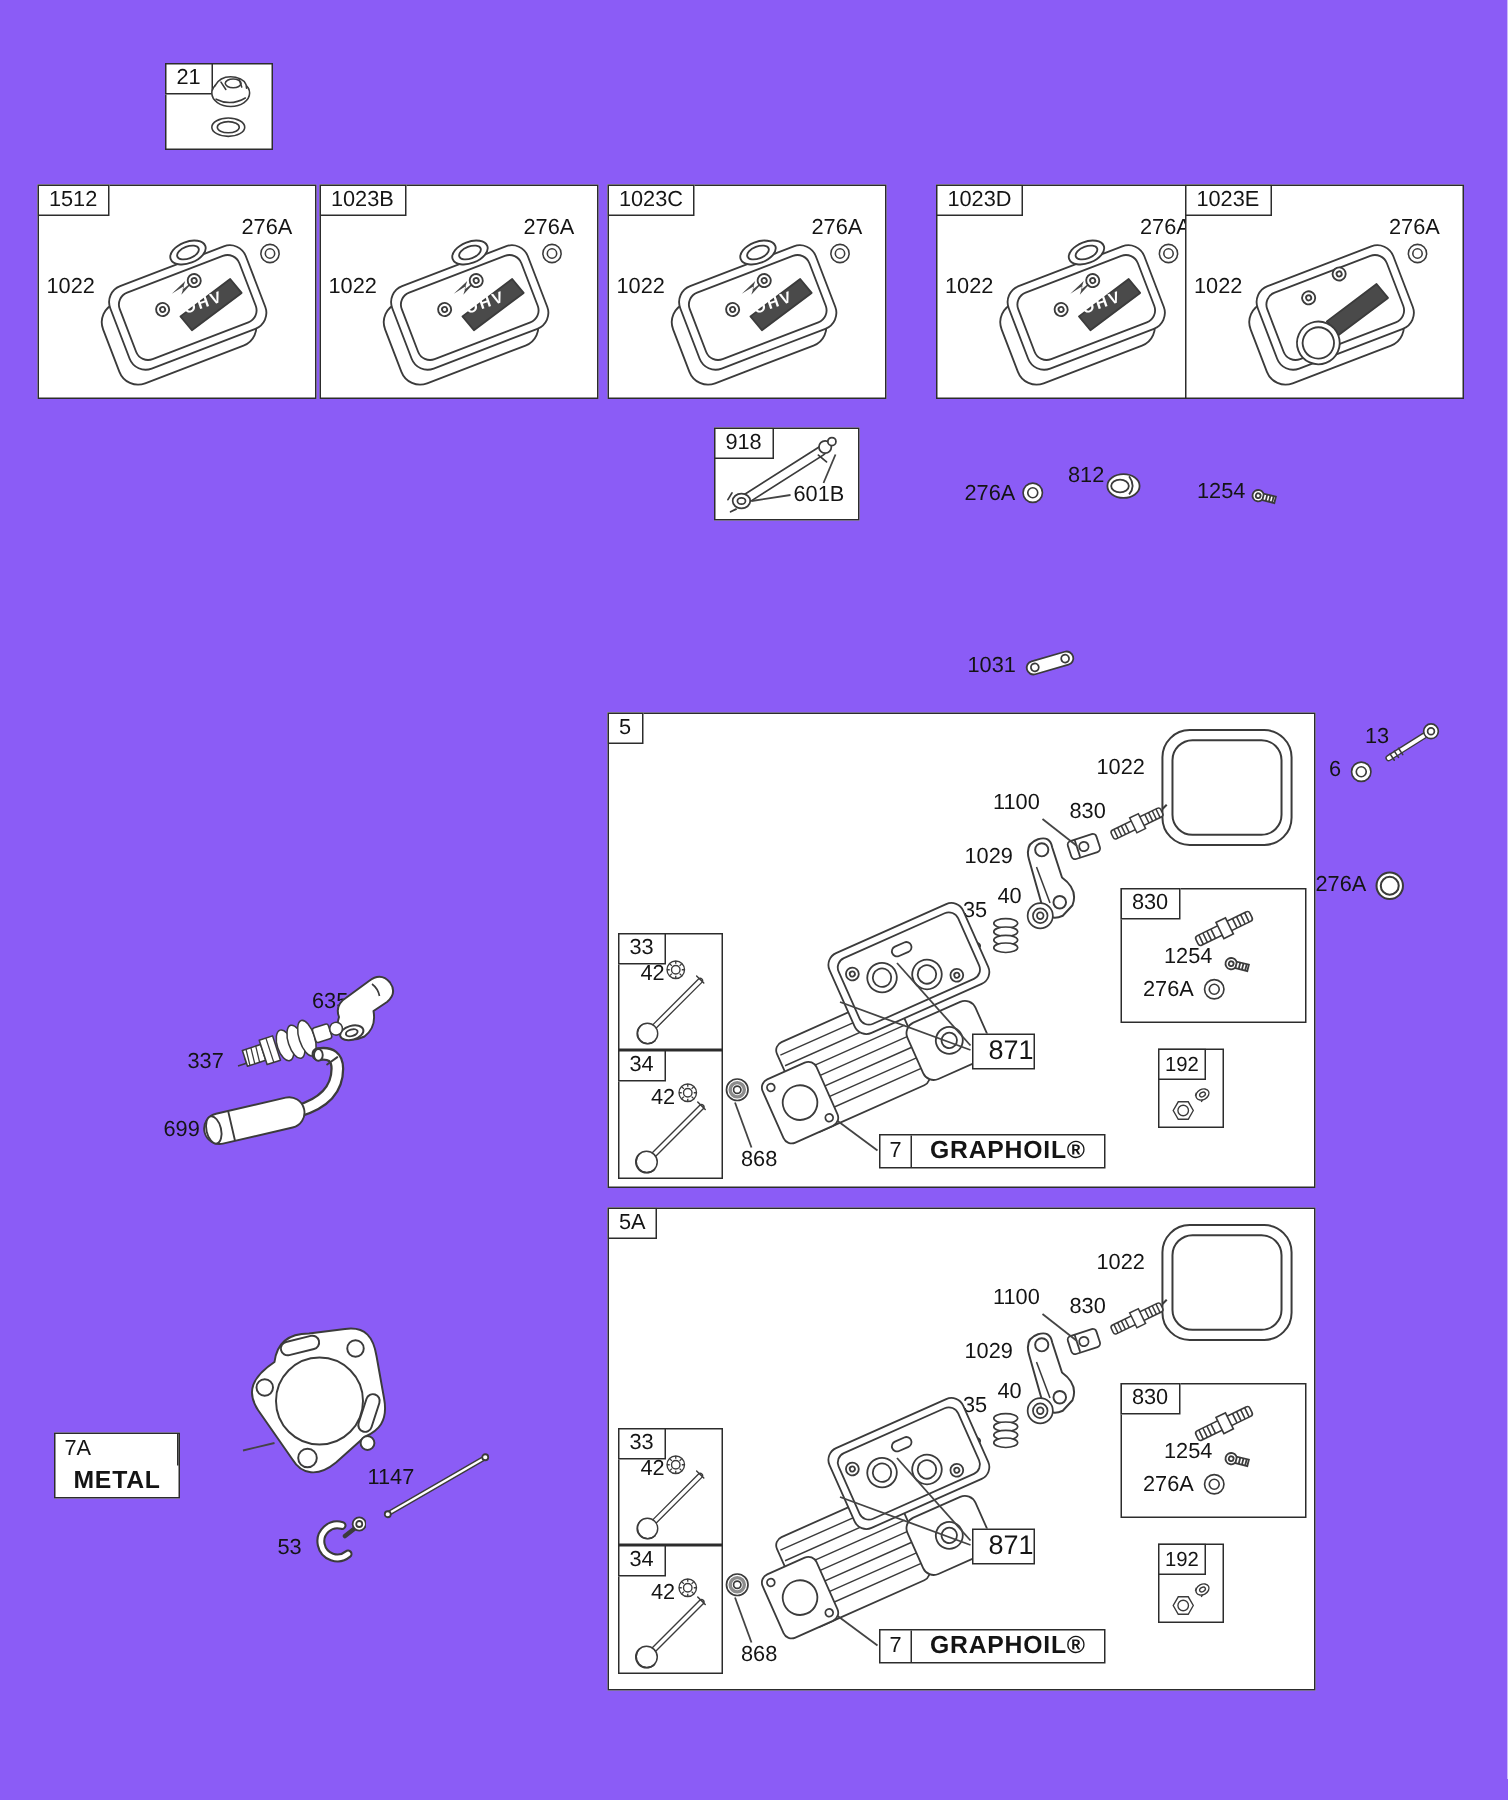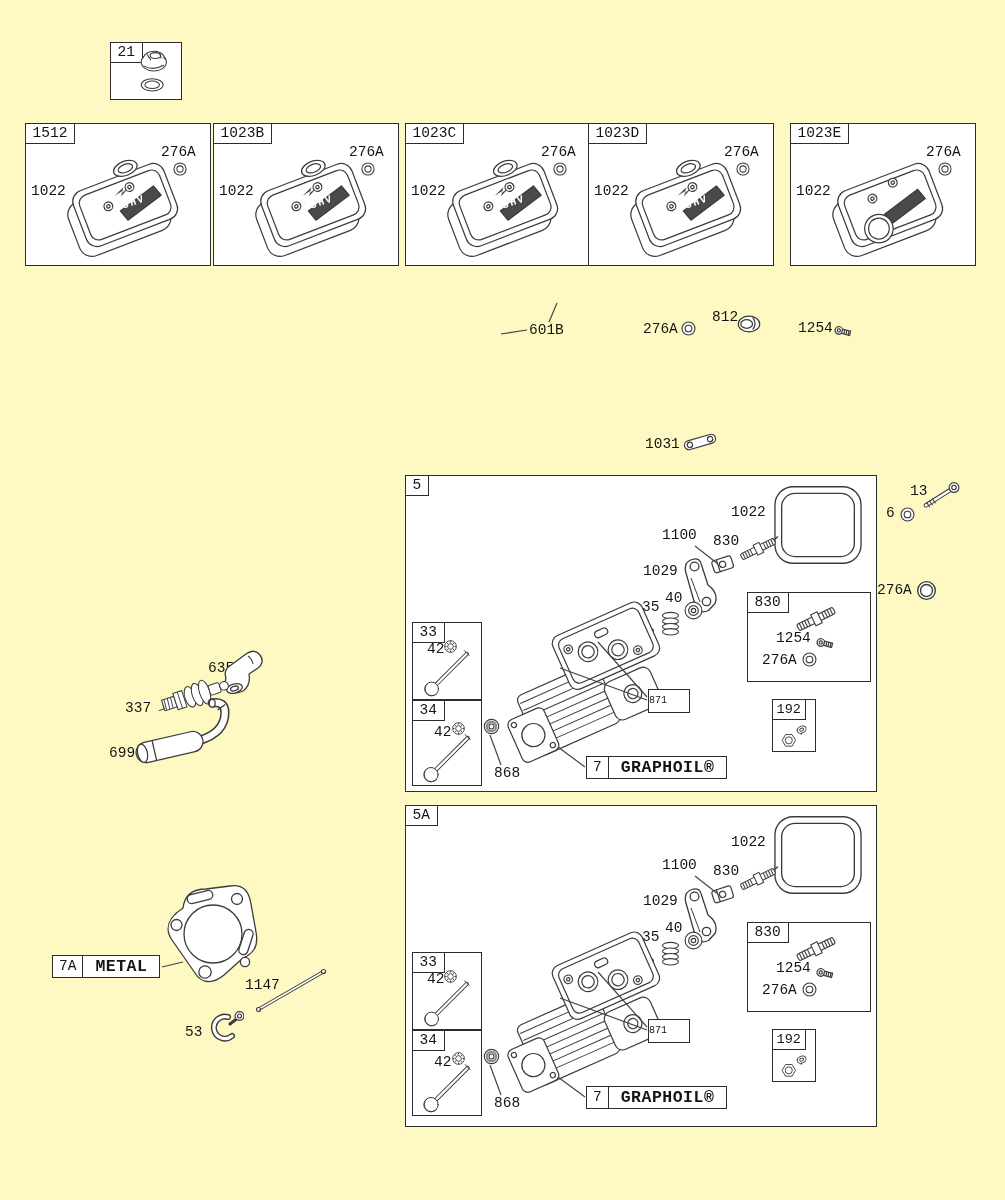--- a/index.html
+++ b/index.html
@@ -1,24 +1,24 @@
 <!DOCTYPE html>
 <html><head>
 <meta charset="utf-8">
 <style>
   html,body{margin:0;padding:0;background:#fff;}
-  #page{position:relative;width:1005px;height:1200px;background:#fef9c3;overflow:hidden;
-        font-family:Liberation Mono, monospace;color:#141414;}
+  #page{position:relative;width:1005px;height:1200px;background:#8b5cf6;overflow:hidden;
+        font-family:Liberation Sans, sans-serif;color:#141414;}
   .gbox{position:absolute;border:1.4px solid #2c2c2c;background:#fff;}
   .cl{position:absolute;top:-1.4px;left:-1.4px;background:#fff;border:1.4px solid #2c2c2c;
       padding:0 7px;font-size:14.5px;line-height:19px;white-space:nowrap;}
   .lbl{position:absolute;font-size:14.5px;line-height:15px;white-space:nowrap;}
   .pic{position:absolute;}
-  .refbox{position:absolute;border:1.4px solid #2c2c2c;background:#fff;text-align:left;
-      font-size:10px;line-height:21px;}
+  .refbox{position:absolute;border:1.4px solid #2c2c2c;background:#fff;text-align:right;
+      font-size:18px;line-height:21px;}
   .tag{position:absolute;display:flex;align-items:stretch;border:1.4px solid #2c2c2c;background:#fff;}
   .tag .ref{padding:0 6px;font-size:14.5px;line-height:21px;border-right:1.4px solid #2c2c2c;}
   .tag .nm{padding:0 12px;font-weight:bold;font-size:16.5px;line-height:21px;letter-spacing:.5px;}
   .ohv{position:absolute;font-weight:bold;font-size:10.5px;letter-spacing:1.5px;color:#fff;
       transform:rotate(-19deg);}
   .leaders{position:absolute;left:0;top:0;z-index:40;pointer-events:none;}
 </style>
 </head>
 <body>
 
@@ -348,21 +348,21 @@
     <div class="lbl" style="left:135px;top:21px;">276A</div>
     <svg class="pic" style="left:146px;top:37px;width:16px;height:16px;">
         <use href="#s-washer"></use>
       </svg>
     <div class="lbl" style="left:5px;top:60px;">1022</div>
     <svg class="pic" style="left:28px;top:26px;width:128px;height:112px;">
         <use href="#s-cover"></use>
       </svg>
     <span class="ohv" style="left:96px;top:72px;">OHV</span>
   </div>
-  <div class="gbox" style="left:588px;top:123px;width:184px;height:141px;">
+  <div class="gbox" style="left:624px;top:123px;width:184px;height:141px;">
     <div class="cl">1023D</div>
     <div class="lbl" style="left:135px;top:21px;">276A</div>
     <svg class="pic" style="left:146px;top:37px;width:16px;height:16px;">
         <use href="#s-washer"></use>
       </svg>
     <div class="lbl" style="left:5px;top:60px;">1022</div>
     <svg class="pic" style="left:28px;top:26px;width:128px;height:112px;">
         <use href="#s-cover"></use>
       </svg>
     <span class="ohv" style="left:96px;top:72px;">OHV</span>
@@ -372,20 +372,26 @@
     <div class="lbl" style="left:135px;top:21px;">276A</div>
     <svg class="pic" style="left:146px;top:37px;width:16px;height:16px;">
         <use href="#s-washer"></use>
       </svg>
     <div class="lbl" style="left:5px;top:60px;">1022</div>
     <svg class="pic" style="left:28px;top:26px;width:128px;height:112px;">
         <use href="#s-cover-port"></use>
       </svg>
   </div>
 
+  <div class="gbox" style="left:476px;top:285px;width:95px;height:60px;">
+    <div class="cl">918</div>
+    <svg class="pic" style="left:4px;top:3px;width:86px;height:54px;">
+        <use href="#s-rod"></use>
+      </svg>
+  </div>
   <div class="lbl" style="left:529px;top:323px;">601B</div>
 
   <div class="lbl" style="left:643px;top:322px;">276A</div>
   <svg class="pic" style="left:680px;top:320px;width:17px;height:17px;">
       <use href="#s-washer"></use>
     </svg>
   <div class="lbl" style="left:712px;top:310px;">812</div>
   <svg class="pic" style="left:735px;top:313px;width:28px;height:22px;">
       <use href="#s-oilplug"></use>
     </svg>
@@ -589,21 +595,21 @@
       <div class="cl" style="padding:0 4px;font-size:13.5px;">192</div>
       <svg class="pic" style="left:2px;top:22px;width:38px;height:26px;">
           <use href="#s-nutclip"></use>
         </svg>
     </div>
   </div>
 
   <svg class="pic" style="left:158px;top:880px;width:108px;height:108px;">
       <use href="#s-headgasket"></use>
     </svg>
-  <div class="tag" style="left:52px;top:955px;">
+  <div class="tag" style="left:36px;top:955px;flex-direction:column;">
     <span class="ref">7A</span>
     <span class="nm">METAL</span>
   </div>
   <div class="lbl" style="left:245px;top:978px;">1147</div>
   <svg class="pic" style="left:250px;top:964px;width:80px;height:52px;">
       <use href="#s-pushrod"></use>
     </svg>
   <div class="lbl" style="left:185px;top:1025px;">53</div>
   <svg class="pic" style="left:200px;top:1008px;width:44px;height:40px;">
       <use href="#s-hook"></use>

